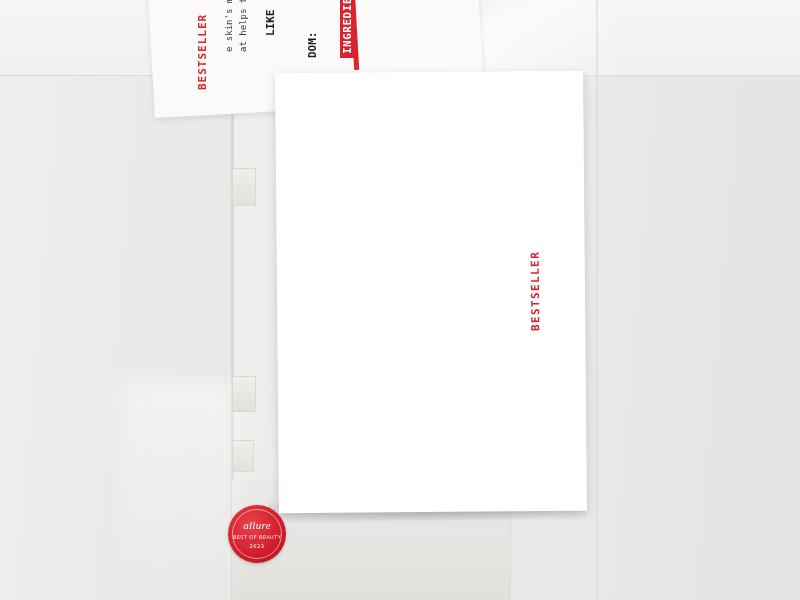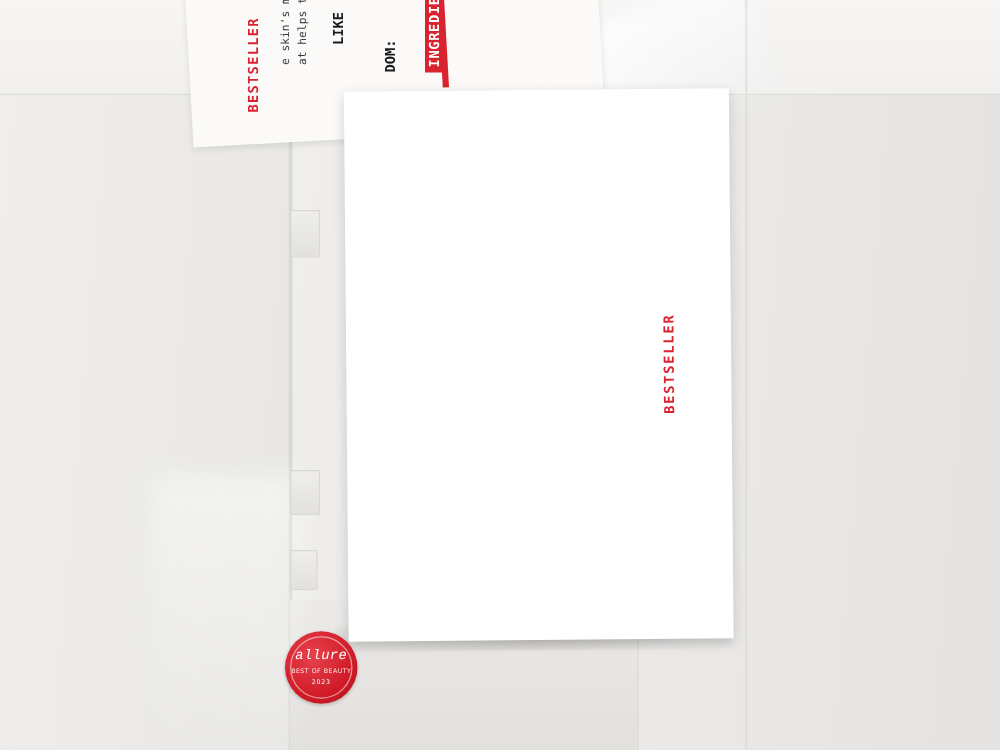--- a/index.html
+++ b/index.html
@@ -192,21 +192,21 @@
     inset: 4px;
     border-radius: 50%;
     border: 1px solid rgba(255,255,255,0.55);
   }
   .seal-brand {
     position: absolute;
     left: 0; right: 0;
     top: 14px;
     text-align: center;
     color: #ffffff;
-    font-family: Liberation Mono, monospace;
+    font-family: Liberation Serif, serif;
     font-size: 11px;
     font-style: italic;
     letter-spacing: 0.3px;
   }
   .seal-sub {
     position: absolute;
     left: 0; right: 0;
     top: 29px;
     text-align: center;
     color: #ffe9ea;

